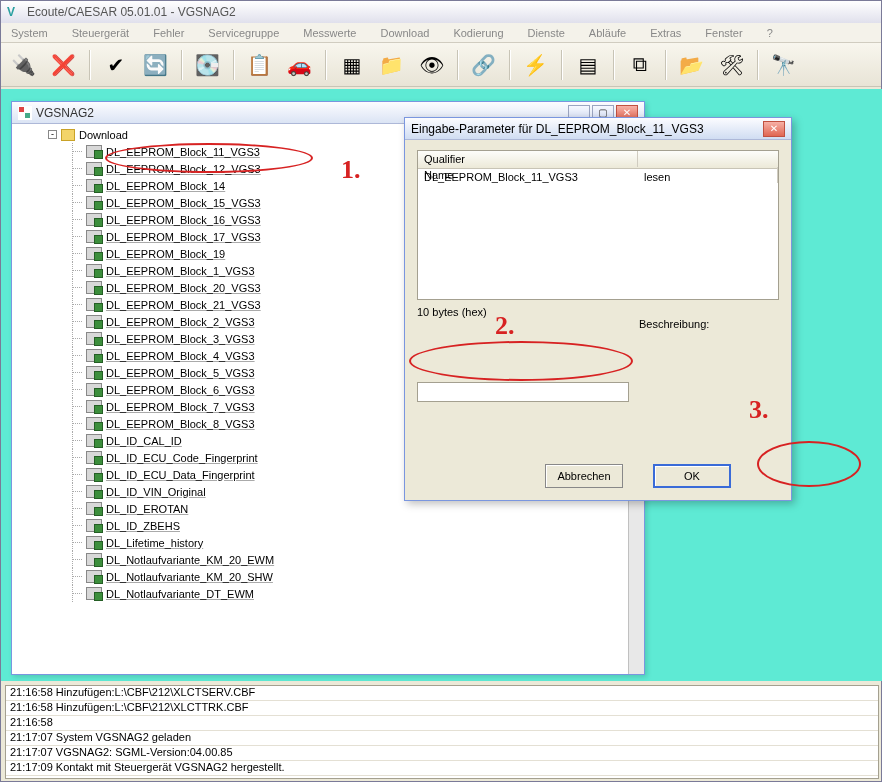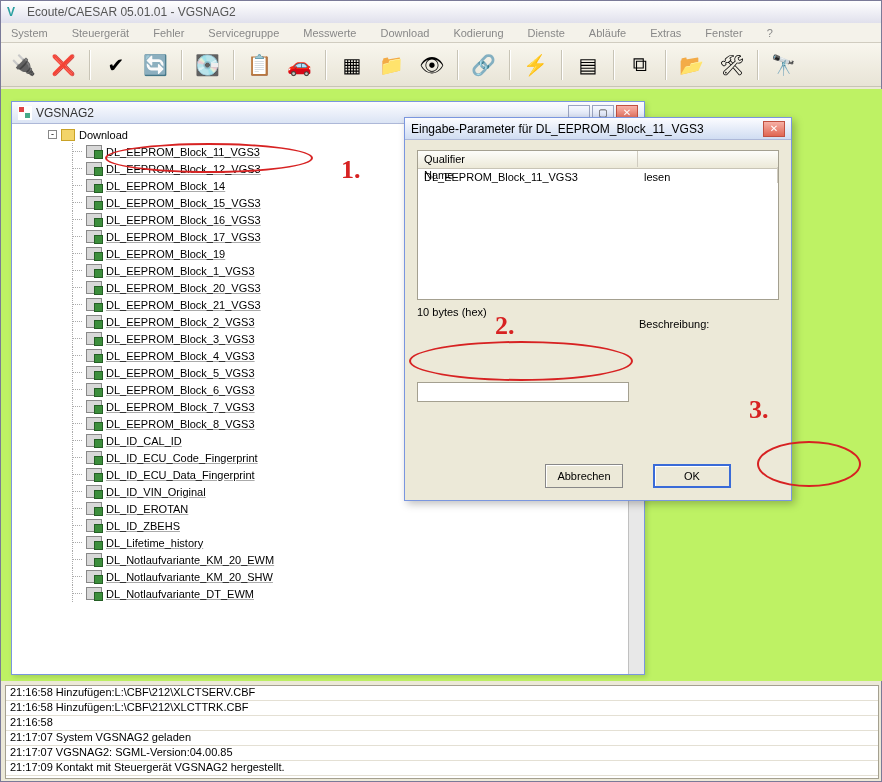--- a/index.html
+++ b/index.html
@@ -69,21 +69,21 @@
     width: 2px; height: 30px;
     border-left: 1px solid #c8c4b6;
     border-right: 1px solid #fff;
     margin: 0 2px;
   }
 
   .workarea {
     position: absolute;
     left: 0; top: 88px;
     width: 882px; height: 592px;
-    background: #bef264;
+    background: #5eead4;
   }
 
   
   .mdi-child {
     position: absolute;
     left: 10px; top: 12px;
     width: 634px; height: 574px;
     background: #fff;
     border: 1px solid #7a96df;
     box-shadow: 2px 2px 5px rgba(0,0,0,.15);

